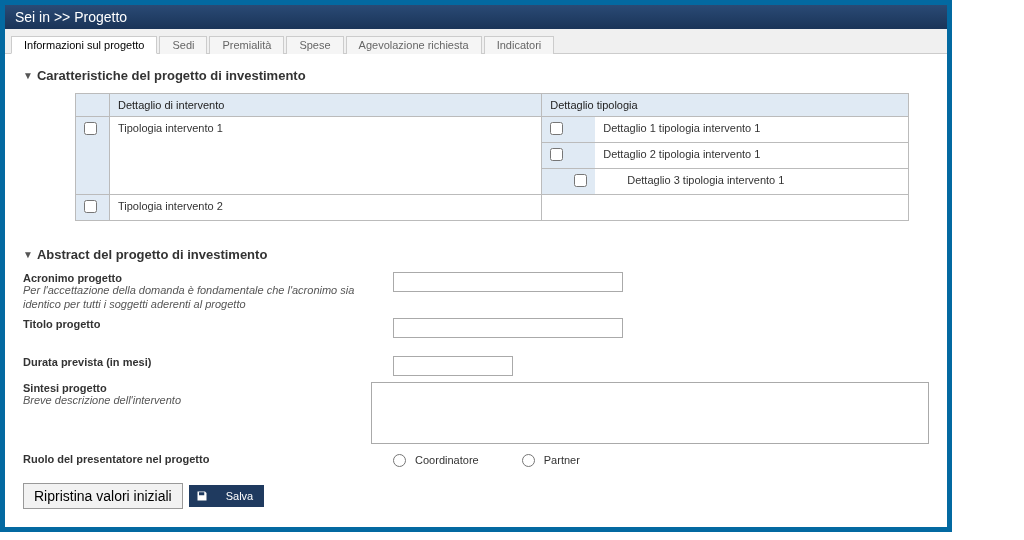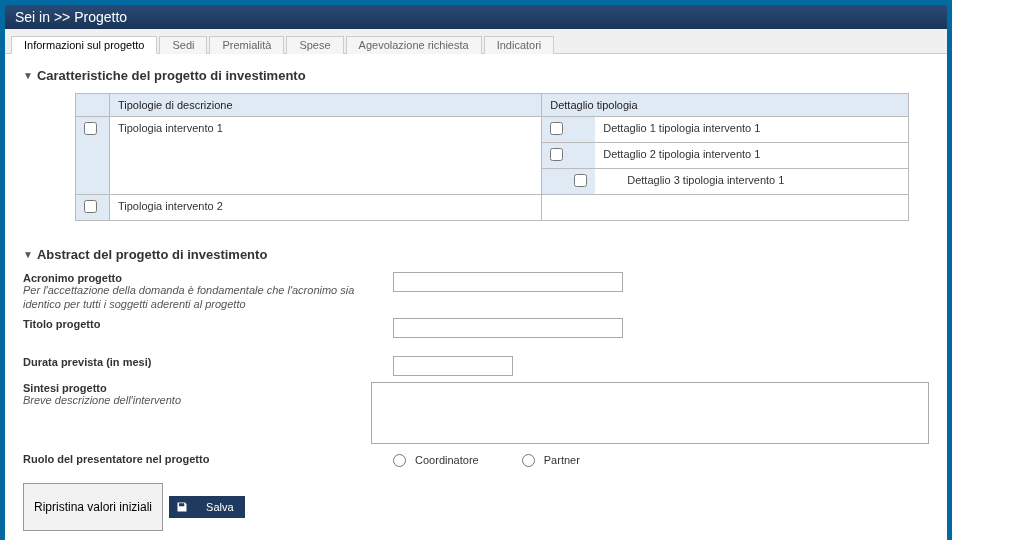--- a/index.html
+++ b/index.html
@@ -141,22 +141,22 @@
 
     .actions {
       margin-top: 16px;
       display: flex;
       gap: 6px;
       align-items: center;
     }
     .btn-reset {
       background: #f2f2f2;
       border: 1px solid #999;
-      padding: 16px 10px;
-      font-size: 12px;
+      padding: 4px 10px;
+      font-size: 14px;
       cursor: pointer;
     }
     .btn-save {
       background: #1f3a5f;
       border: 1px solid #1f3a5f;
       color: #fff;
       padding: 4px 10px 4px 6px;
       font-size: 11px;
       cursor: pointer;
       display: inline-flex;
@@ -189,21 +189,21 @@
 
     <div class="section-heading">
       <span class="disclosure">▼</span>
       <span>Caratteristiche del progetto di investimento</span>
     </div>
 
     <table class="char-table">
       <thead>
         <tr>
           <th class="chk-col"></th>
-          <th>Tipologie di descrizione</th>
+          <th>Dettaglio di intervento</th>
           <th colspan="1">Dettaglio tipologia</th>
         </tr>
       </thead>
       <tbody>
         <tr>
           <td class="chk-col"><input type="checkbox" style=""></td>
           <td class="type-col">Tipologia intervento 1</td>
           <td class="det-col">
             <table class="inner-table">
               <tbody>

